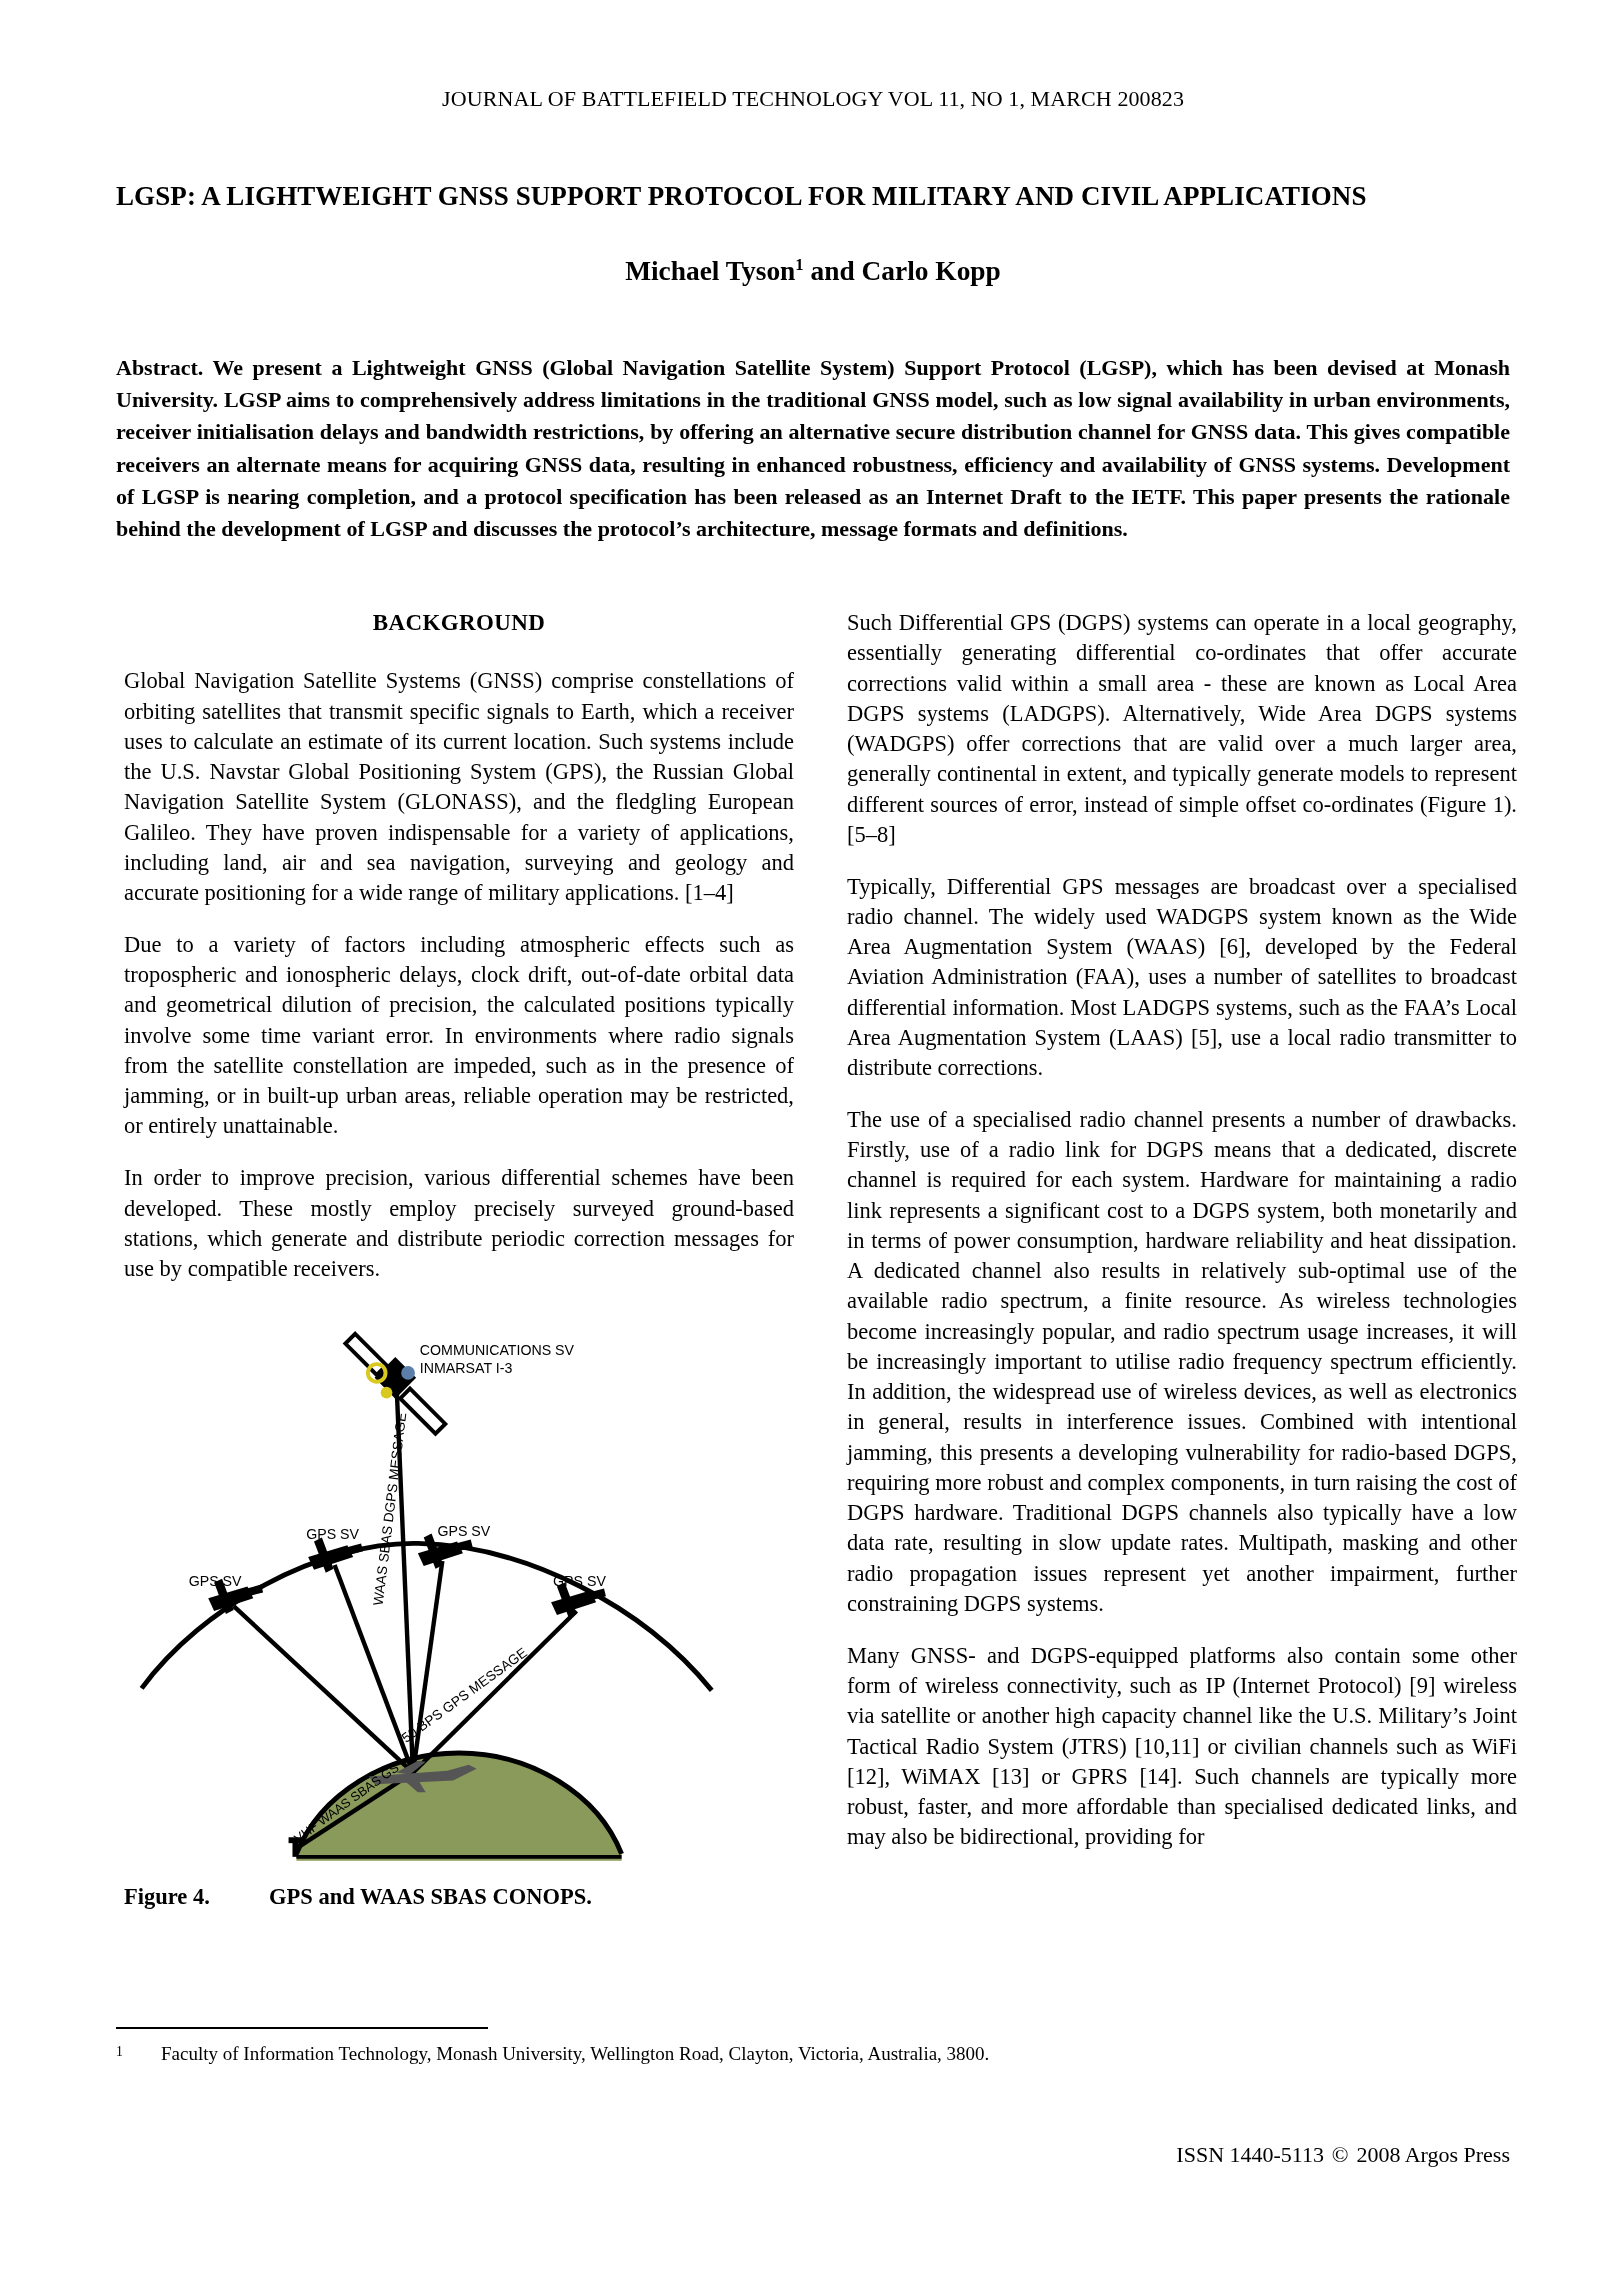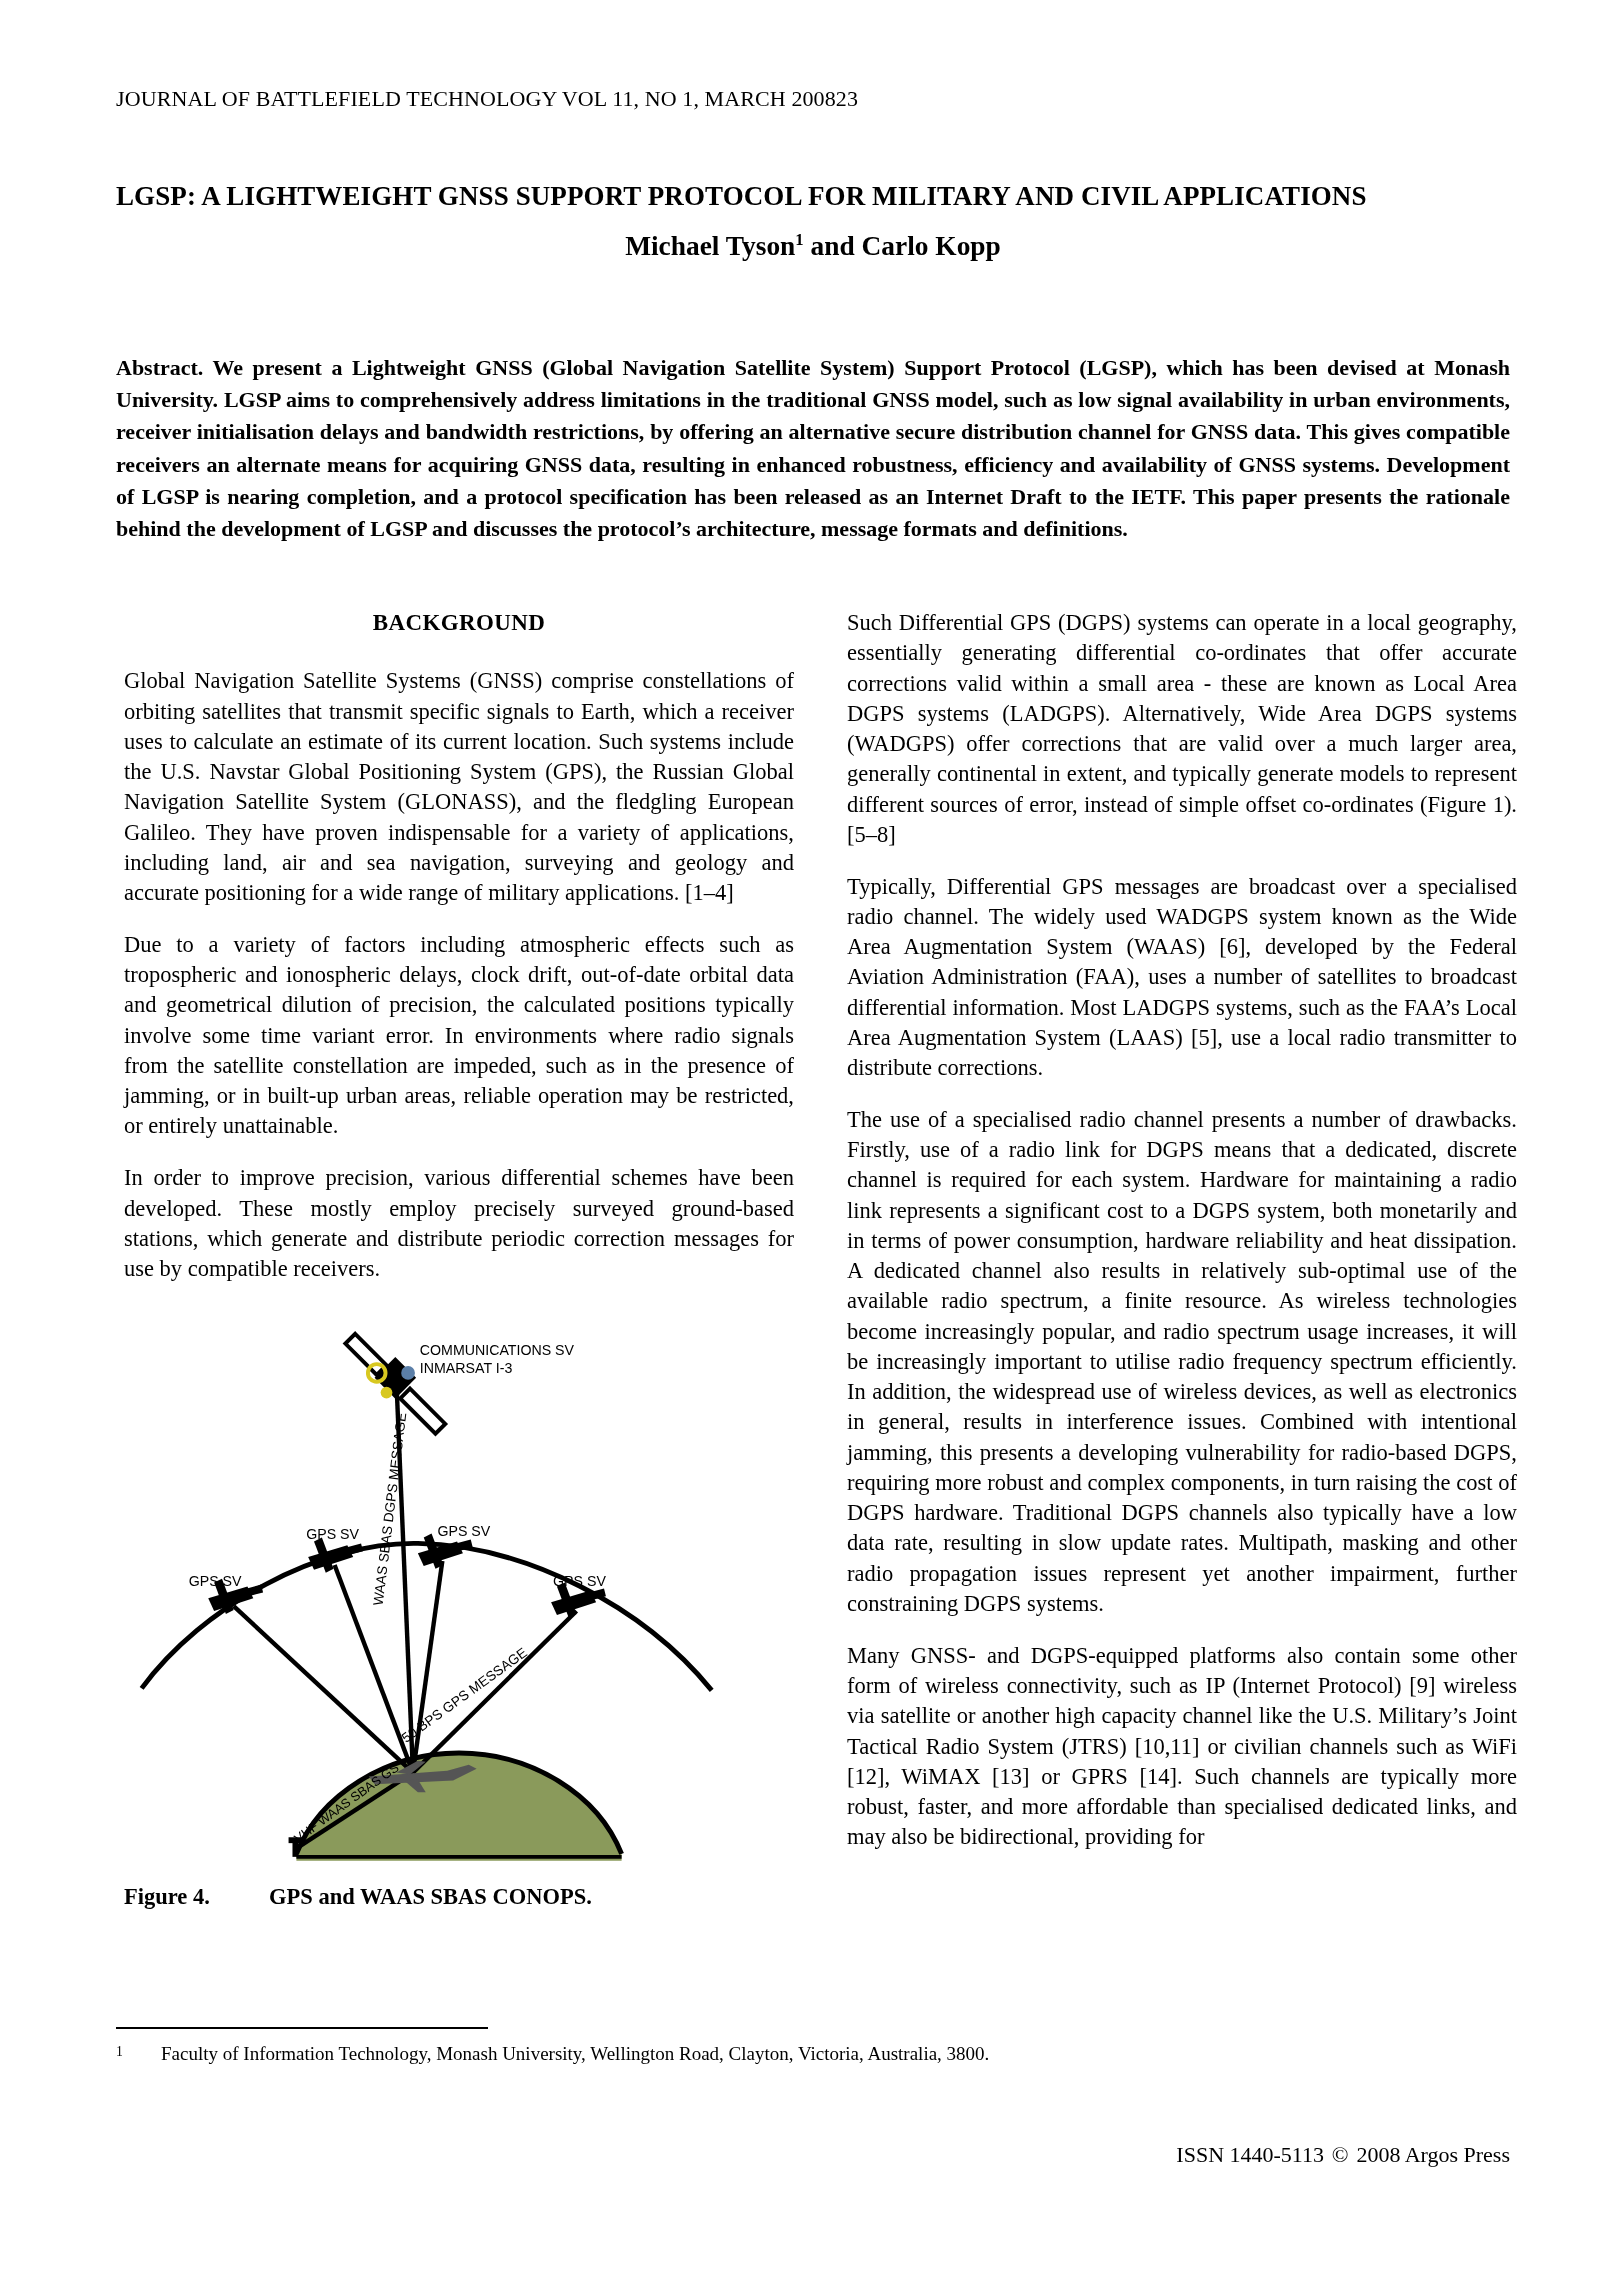--- a/index.html
+++ b/index.html
@@ -29,39 +29,39 @@
     height: 2293px;
   }
 
   
   .running-head {
     position: absolute;
     top: 86px;
     left: 0;
     width: 1394px;
     display: flex;
-    justify-content: flex-start;
+    justify-content: center;
     align-items: baseline;
     font-size: 22px;
     letter-spacing: 0.1px;
   }
   .running-head .folio { font-size: 22px; }
 
   
   .title-block { position: absolute; top: 179px; left: 0; width: 1394px; }
   .doc-title {
     font-size: 27px;
     font-weight: bold;
     text-align: left;
     line-height: 1.32;
     margin: 0;
     letter-spacing: 0.1px;
   }
   .authors {
-    margin-top: 15px;
+    margin-top: 40px;
     text-align: center;
     font-size: 27.4px;
     font-weight: bold;
   }
   .authors sup { font-size: 16.7px; font-weight: bold; vertical-align: super; }
 
   
   .abstract {
     position: absolute;
     top: 352px;

